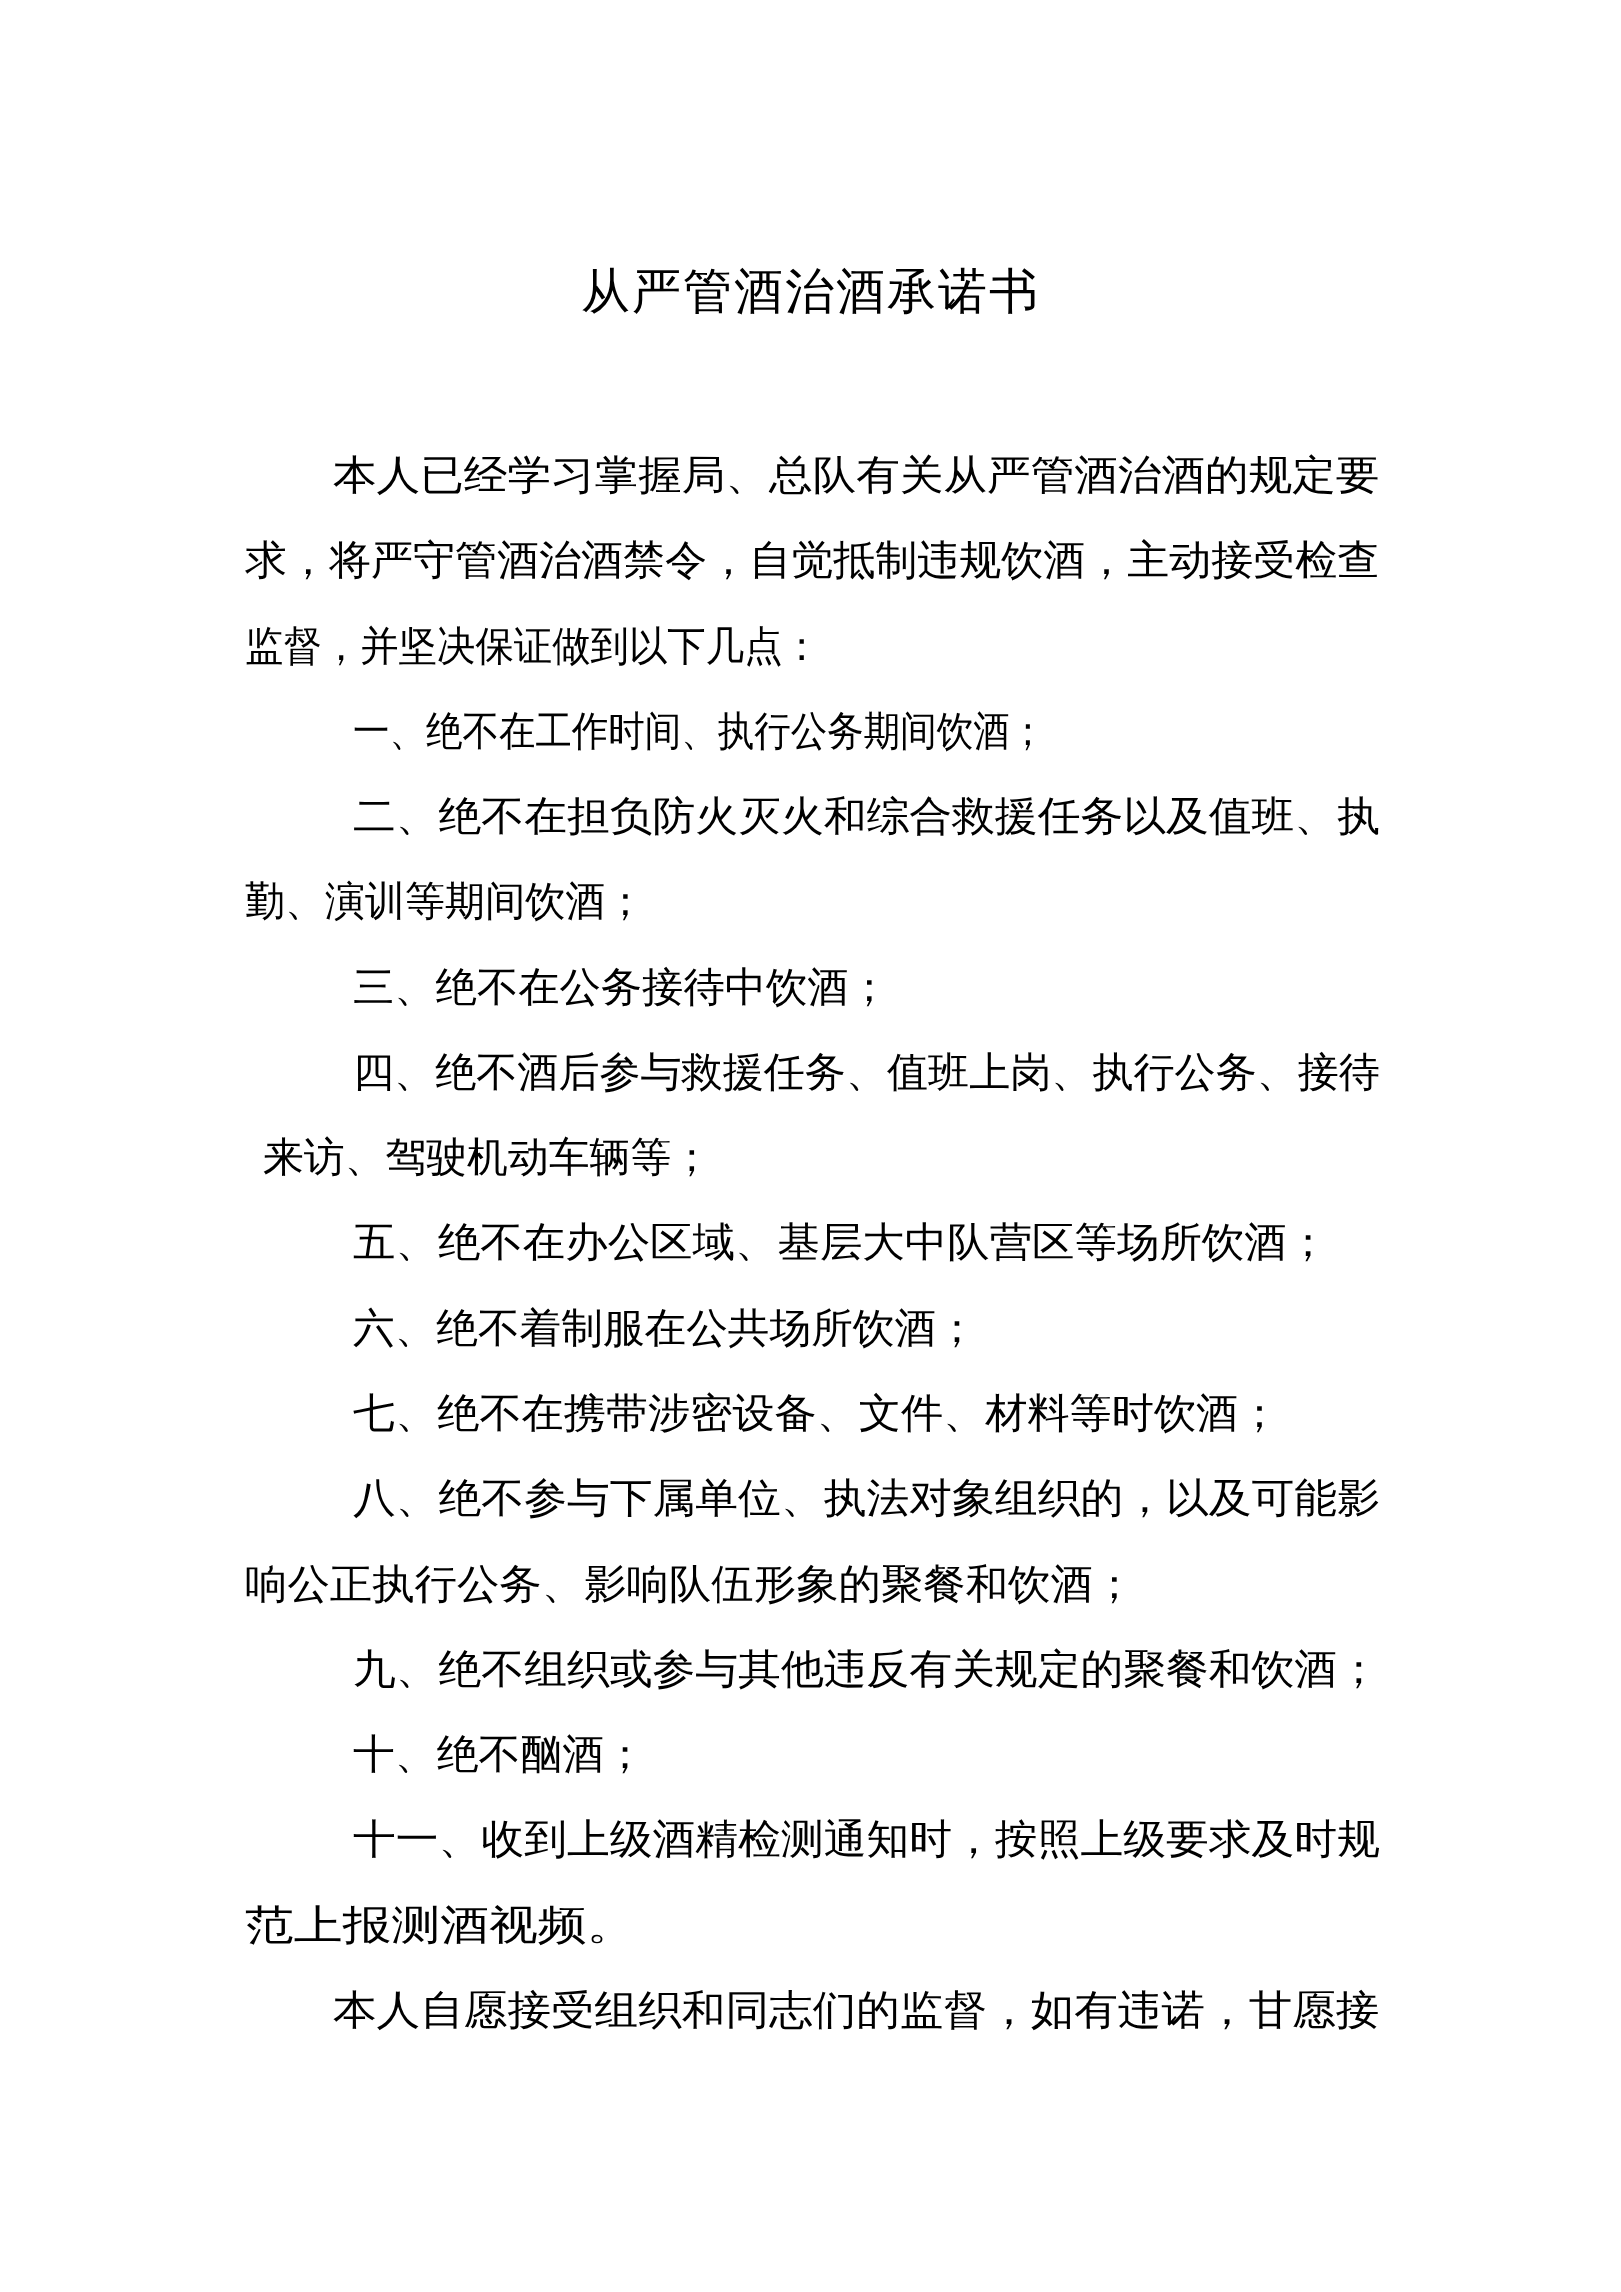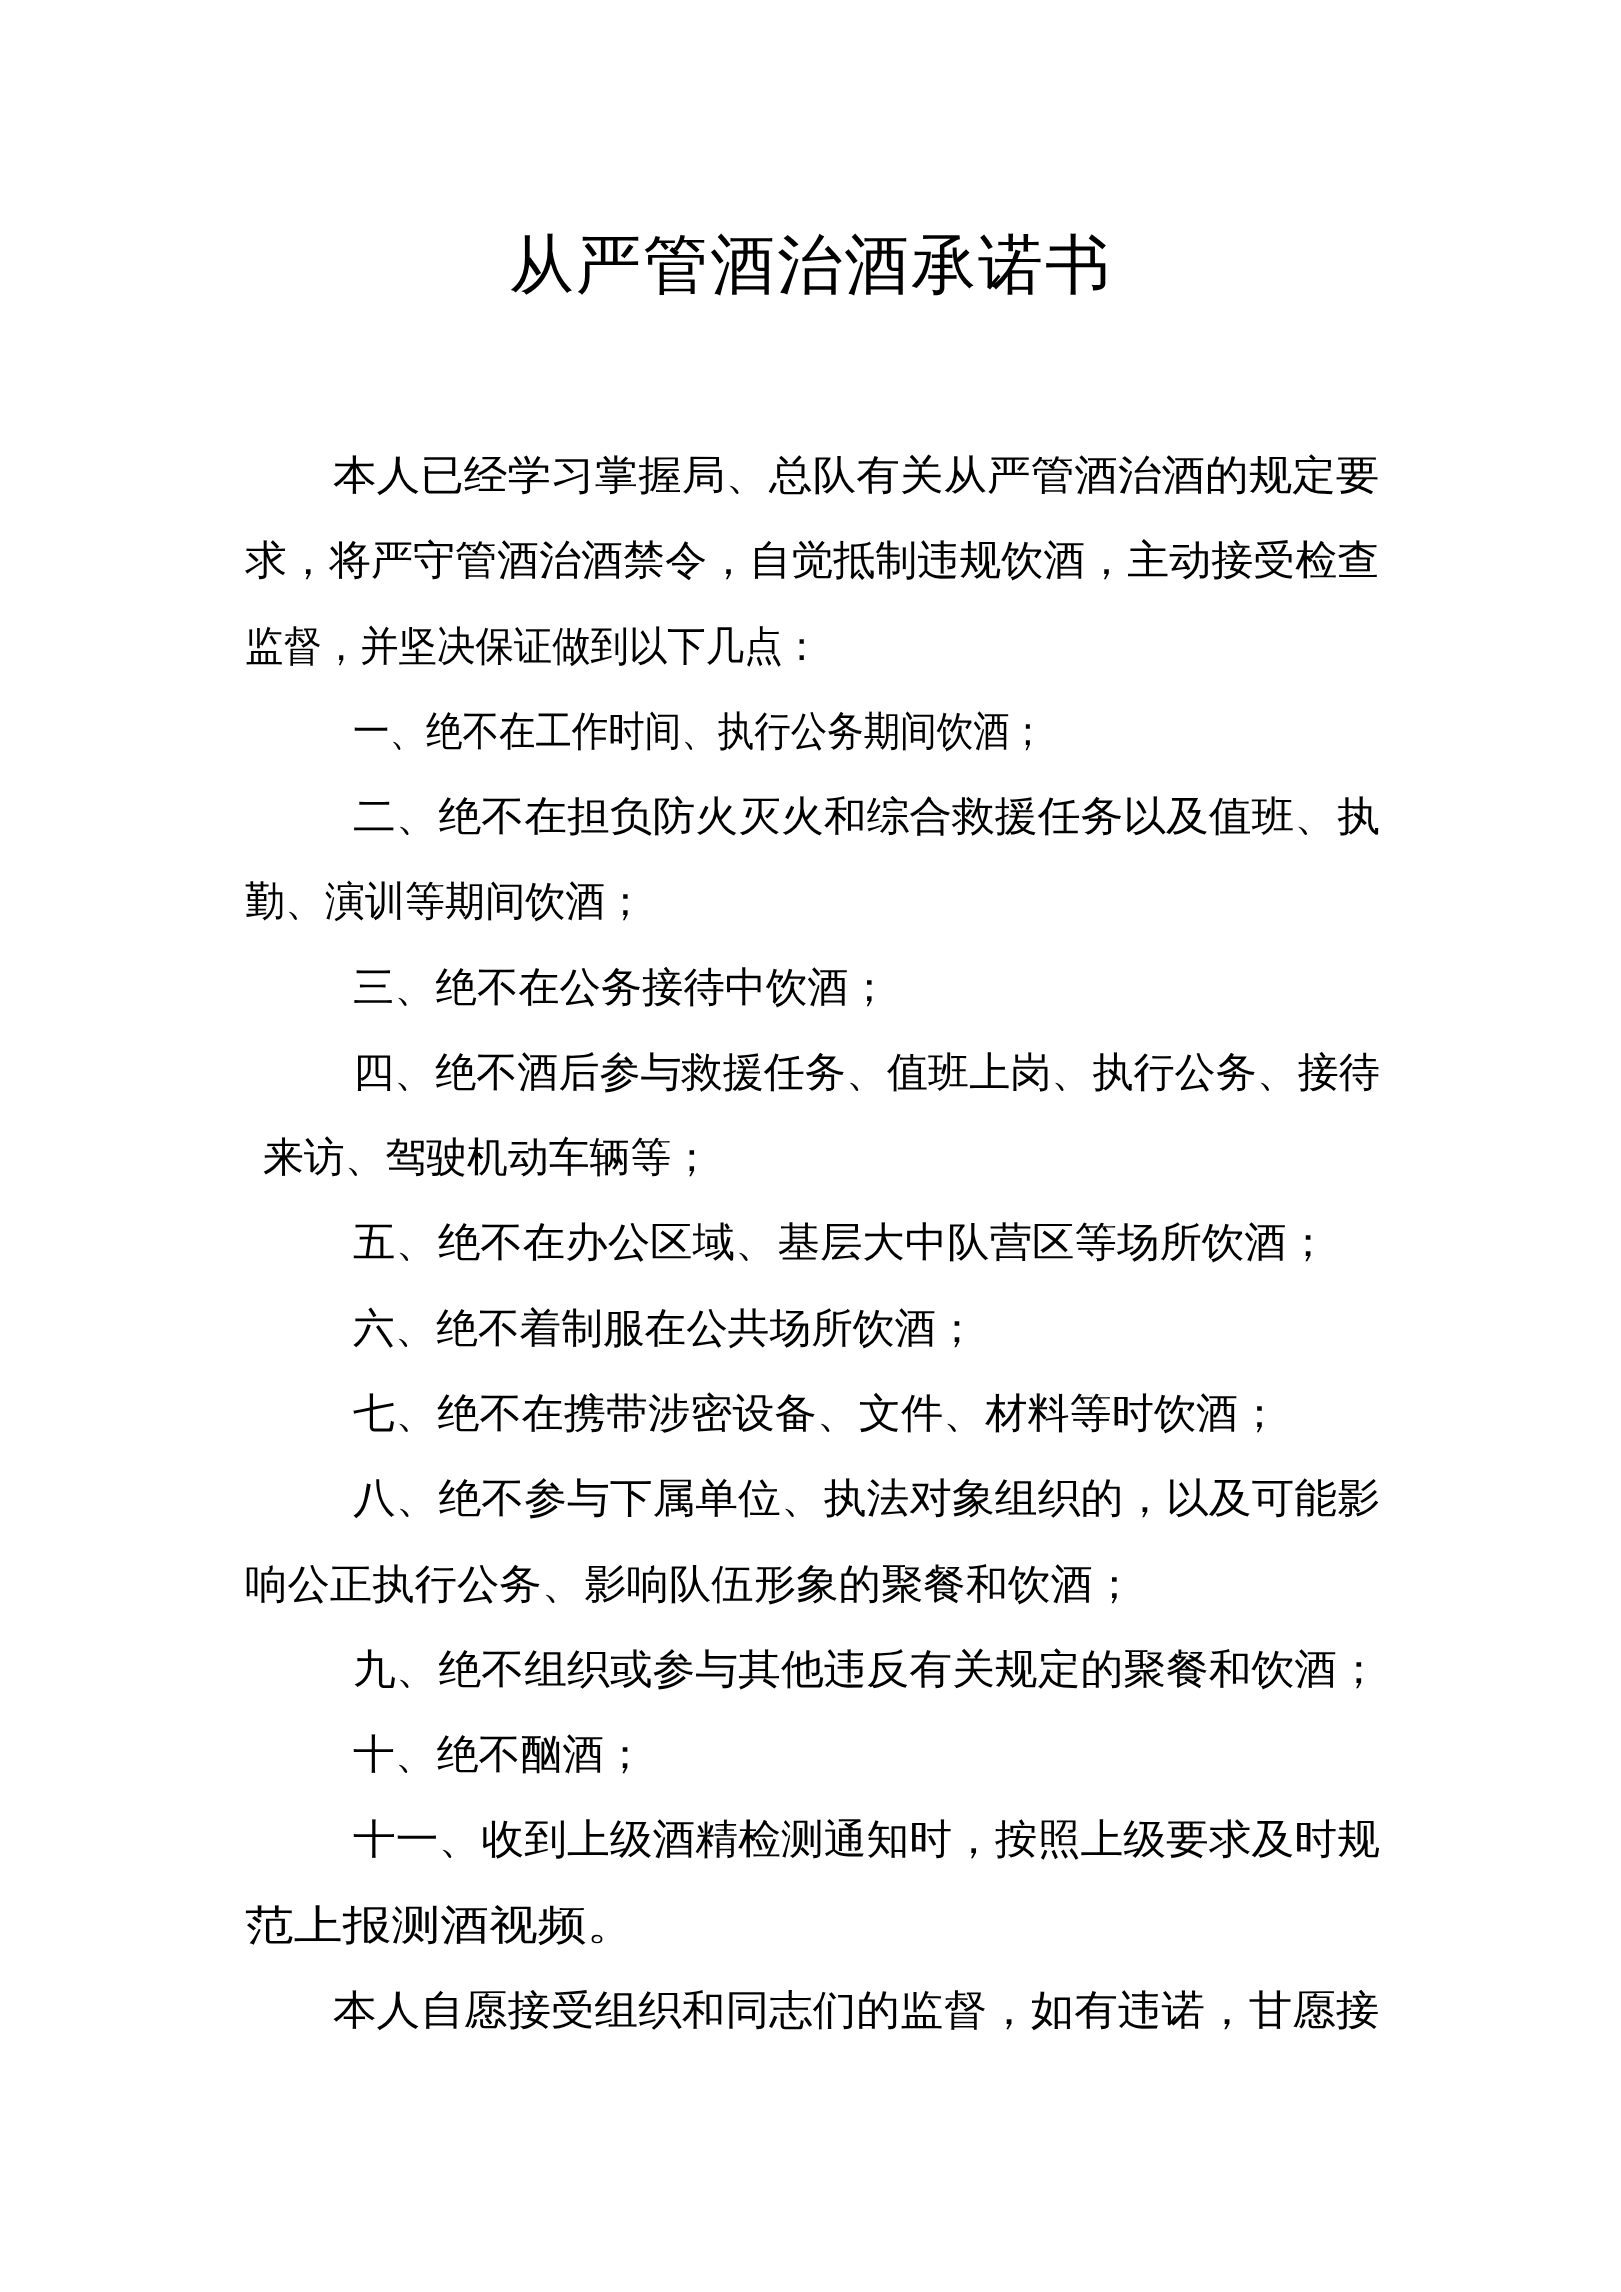--- a/index.html
+++ b/index.html
@@ -1,19 +1,19 @@
 <!DOCTYPE html>
 <html><head>
   <meta charset="utf-8">
   <style>
     html, body { margin: 0; padding: 0; background: #ffffff; }
     body { width: 1621px; height: 2293px; position: relative; overflow: hidden;
            font-family: "DejaVu Sans", "Liberation Sans", sans-serif; color: #000; }
-    .title { position: absolute; left: 0; width: 1621px; top: 221px; text-align: center;
-             font-size: 65px; line-height: 88px; letter-spacing: 2px; }
+    .title { position: absolute; left: 0; width: 1621px; top: 248px; text-align: center;
+             font-size: 49px; line-height: 88px; letter-spacing: 2px; }
     .line { position: absolute; font-size: 41px; line-height: 59px; white-space: nowrap;
             transform-origin: left center; }
   </style>
 </head>
 <body>
 
 <div>
   <div class="title">从严管酒治酒承诺书</div>
   <div id="body-lines">
       <div class="line" style="left: 333px; top: 446px; transform: scaleX(1.06349);">本人已经学习掌握局、总队有关从严管酒治酒的规定要</div>

